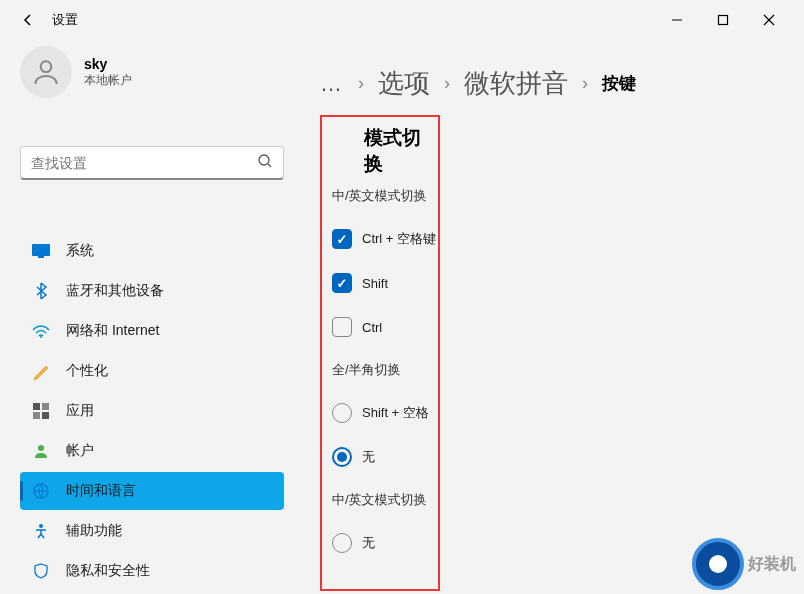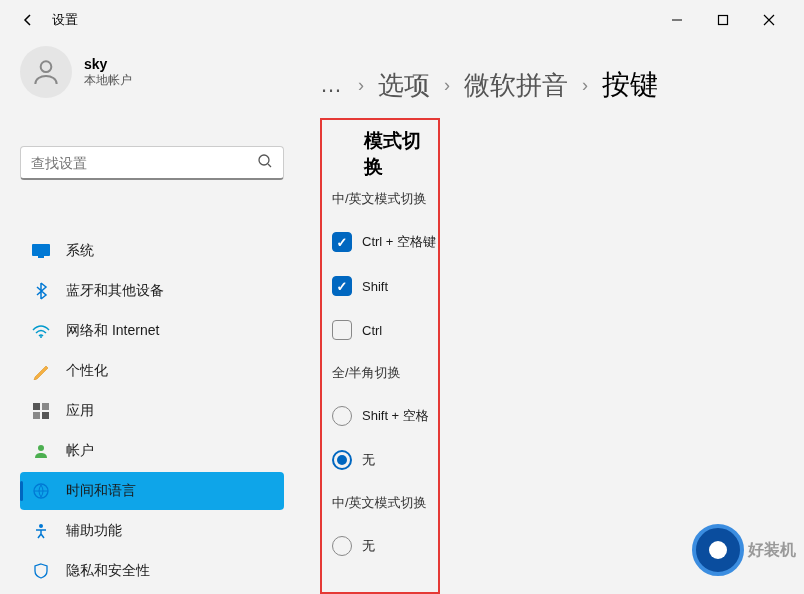--- a/index.html
+++ b/index.html
@@ -26,38 +26,38 @@
 .nav-item { display: flex; align-items: center; height: 38px; padding: 0 12px; border-radius: 4px; cursor: pointer; position: relative; }
 .nav-item.active { background: #0ea5e9; }
 .nav-item.active::before { content: ""; position: absolute; left: 0; top: 9px; bottom: 9px; width: 3px; background: #0067c0; border-radius: 2px; }
 .nav-icon { width: 18px; height: 18px; margin-right: 16px; display: flex; align-items: center; justify-content: center; font-size: 14px; }
 .nav-label { font-size: 14px; color: #1a1a1a; }
 
 .main { flex: 1; padding: 0 20px; overflow-y: auto; }
 .breadcrumb { display: flex; align-items: center; gap: 14px; margin-top: 26px; margin-bottom: 14px; }
 .bc-item { font-size: 26px; color: #555; cursor: pointer; }
 .bc-sep { font-size: 18px; color: #888; }
-.bc-current { font-size: 28px; font-weight: 400; color: #000; }
+.bc-current { font-size: 17px; font-weight: 700; color: #000; }
 .bc-dots { font-size: 22px; color: #555; cursor: pointer; letter-spacing: 2px; }
 
 .red-box { border: 2px solid #e53935; padding: 8px 10px 12px 10px; width: 120px; }
 .section-title { font-size: 19px; font-weight: 600; margin-bottom: 10px; margin-left: 32px; }
 .sub-title { font-size: 13px; color: #333; margin-top: 10px; margin-bottom: 8px; }
 .opt-row { display: flex; align-items: center; margin: 24px 0; cursor: pointer; }
 .chk { width: 20px; height: 20px; border-radius: 4px; border: 1.5px solid #888; display: flex; align-items: center; justify-content: center; margin-right: 10px; flex-shrink: 0; }
 .chk.checked { background: #0067c0; border-color: #0067c0; }
 .chk.checked::after { content: "✓"; color: #fff; font-size: 13px; font-weight: bold; }
 .radio { width: 20px; height: 20px; border-radius: 50%; border: 1.5px solid #888; display: flex; align-items: center; justify-content: center; margin-right: 10px; flex-shrink: 0; }
 .radio.selected { border: 2px solid #0067c0; }
 .radio.selected::after { content: ""; width: 10px; height: 10px; border-radius: 50%; background: #0067c0; }
 .opt-label { font-size: 13px; color: #1a1a1a; white-space: nowrap; }
 
 .section-title2 { font-size: 19px; font-weight: 600; margin-top: 18px; }
 
-.watermark { position: absolute; right: 8px; bottom: 18px; display: flex; align-items: center; }
+.watermark { position: absolute; right: 8px; bottom: 4px; display: flex; align-items: center; }
 .wm-circle { width: 52px; height: 52px; border-radius: 50%; background: #0a4d9e; border: 4px solid #3b8de0; display: flex; align-items: center; justify-content: center; margin-right: 4px; }
 .wm-inner { width: 18px; height: 18px; border-radius: 50%; background: #fff; }
 .wm-text { font-size: 16px; font-weight: 600; color: #999; }
 </style>
 </head>
 <body>
 
 <div class="titlebar">
   <div class="back-btn">
     <svg width="16" height="16" viewBox="0 0 16 16">

